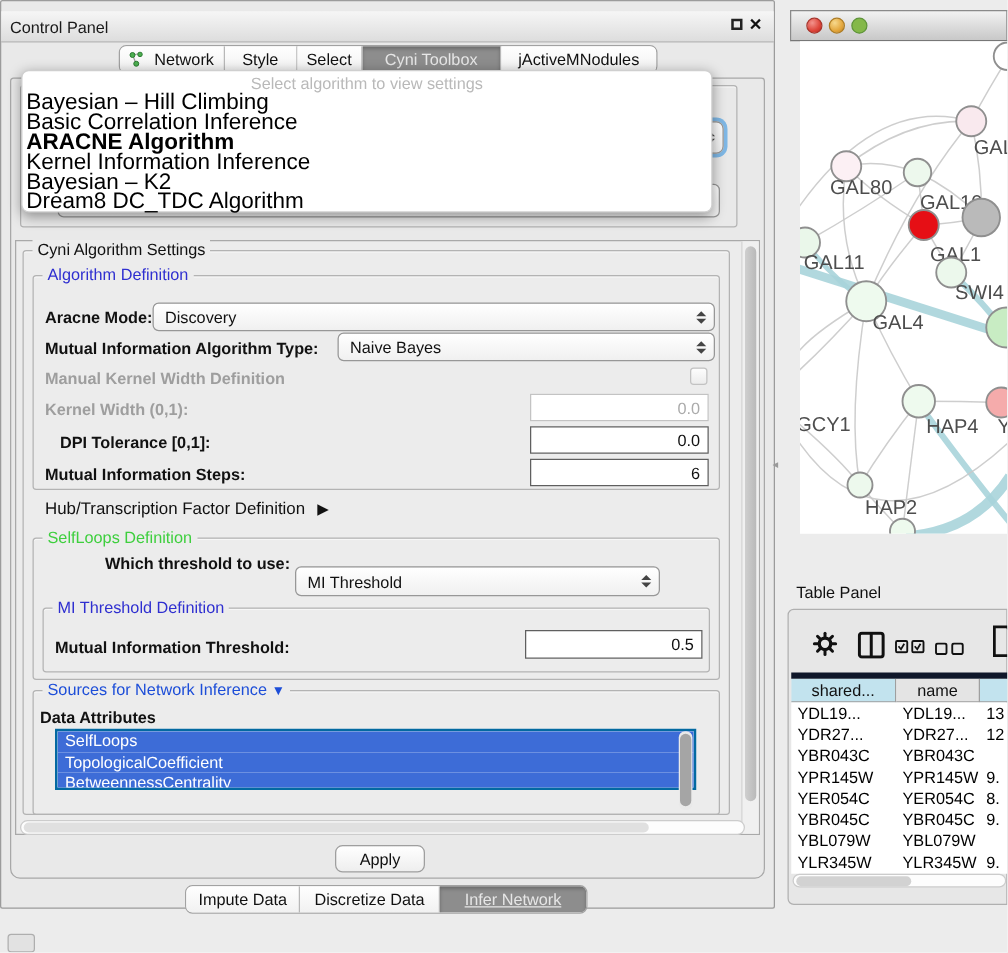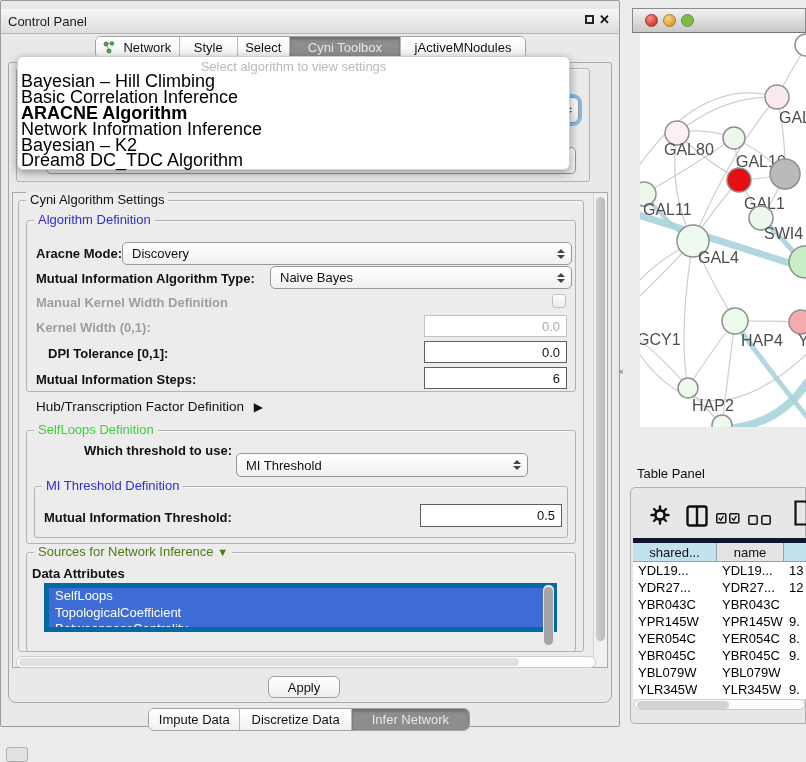--- a/index.html
+++ b/index.html
@@ -44,21 +44,21 @@
   .dd-item { font-size:18px; color:#000; height:15.9px; line-height:15.9px; white-space:nowrap; }
   .dd-bold { font-weight:bold; }
 
   
   .vtrack { background:#f0f0f0; border-left:1px solid #d4d4d4; }
   .thumb-v { position:absolute; width:9px; border-radius:5px; background:linear-gradient(90deg,#cfcfcf,#b9b9b9); }
   .htrack { background:#fdfdfd; border:1px solid #cccccc; border-radius:6px; }
   .thumb-h { position:absolute; height:8px; border-radius:4px; background:#e0e0e0; }
 
   
-  .attr-list { left:44px; top:583px; width:513px; height:49px; background:#fff; border:5px solid #0369a1; overflow:hidden; }
+  .attr-list { left:44px; top:583px; width:513px; height:49px; background:#fff; border:2px solid #0369a1; overflow:hidden; }
   .attr-item { height:16.7px; line-height:16.7px; background:#3d6cd7; color:#fff; font-size:13px; padding-left:6px; white-space:nowrap; }
 
   .push-btn { position:absolute; display:flex; align-items:center; justify-content:center; background:linear-gradient(#ffffff,#eeeeee); border:1px solid #9f9f9f; border-radius:6px; font-size:13px; color:#111; }
 
   
   .net-titlebar { left:632px; top:8px; width:174px; height:25px; background:linear-gradient(#f2f2f2,#c8c8c8); border:1px solid #8a8a8a; border-bottom:1px solid #777; }
   .tl { position:absolute; top:14px; width:13px; height:13px; border-radius:50%; }
   .net-frame { left:632px; top:33px; width:174px; height:415px; }
   .net-canvas { left:640px; top:33px; width:166px; height:394px; background:#ffffff; overflow:hidden; }
 
@@ -181,21 +181,21 @@
         <i class="dn"></i>
       </span>
   </div>
   <div class="abs group" style="left:34px; top:486px; width:534px; height:52px;">
     <span class="group-label" style="color:#2f2fd0;">MI Threshold Definition</span>
   </div>
   <div class="abs lbl bold" style="left:44px; top:510px;">Mutual Information Threshold:</div>
   <div class="abs field" style="left:420px; top:504px; width:142px; height:23px;">0.5</div>
 
   <div class="abs group" style="left:26px; top:552px; width:550px; height:100px;">
-    <span class="group-label" style="color:#4d7c0f;"><span>Sources for Network Inference</span> <span style="font-size:11px;">▼</span></span>
+    <span class="group-label" style="color:#1d4ed8;"><span>Sources for Network Inference</span> <span style="font-size:11px;">▼</span></span>
   </div>
   <div class="abs lbl bold" style="left:32px; top:566px;">Data Attributes</div>
   <div class="abs attr-list">
       <div class="attr-item">SelfLoops</div>
       <div class="attr-item">TopologicalCoefficient</div>
       <div class="attr-item">BetweennessCentrality</div>
     </div>
   <div class="abs" style="left:543px; top:585px; width:11px; height:63px; background:#e9e9e9; border-radius:5px;">
     <div class="thumb-v" style="left:1px; top:2px; height:58px; width:9px; background:#a5a5a5;"></div>
   </div>
@@ -206,21 +206,21 @@
 
   <div class="push-btn" style="left:268px; top:676px; width:72px; height:22px;">Apply</div>
 
   <div class="abs seg-bar" style="left:148px; top:708px; width:322px;">
     <div class="seg" style="width:92px;">
         <span>Impute Data</span>
       </div>
     <div class="seg" style="width:112px;">
         <span>Discretize Data</span>
       </div>
-    <div class="seg selected" style="width:118px;">
+    <div class="seg selected" style="width:118px;text-decoration:underline;">
         <span>Infer Network</span>
       </div>
   </div>
 
   <div class="abs net-titlebar"></div>
   <div class="tl" style="left:645px; background:radial-gradient(circle at 35% 30%, #f3938c, #dd4439 60%, #b32a22); border:1px solid #a8352c;"></div>
   <div class="tl" style="left:663px; background:radial-gradient(circle at 35% 30%, #f7d98d, #e3a63b 60%, #b97f24); border:1px solid #ad7c24;"></div>
   <div class="tl" style="left:681px; background:radial-gradient(circle at 35% 30%, #c8e89a, #84b849 60%, #5f943a; ); border:1px solid #5f943a; background-color:#84b849;"></div>
   <div class="abs net-frame"></div>
   <div class="abs net-canvas">
@@ -387,19 +387,19 @@
   </div>
 
   <div class="abs" style="left:6px; top:747px; width:22px; height:15px; background:#e2e2e2; border:1px solid #aeaeae; border-radius:3px;"></div>
 
   <div class="abs dd-overlay">
     <div class="dd-header">Select algorithm to view settings</div>
     <div class="dd-items">
         <div class="dd-item">Bayesian – Hill Climbing</div>
         <div class="dd-item">Basic Correlation Inference</div>
         <div class="dd-item dd-bold">ARACNE Algorithm</div>
-        <div class="dd-item">Network Information Inference</div>
+        <div class="dd-item">Kernel Information Inference</div>
         <div class="dd-item">Bayesian – K2</div>
         <div class="dd-item">Dream8 DC_TDC Algorithm</div>
       </div>
   </div>
 
 </div>
 
 </body></html>

